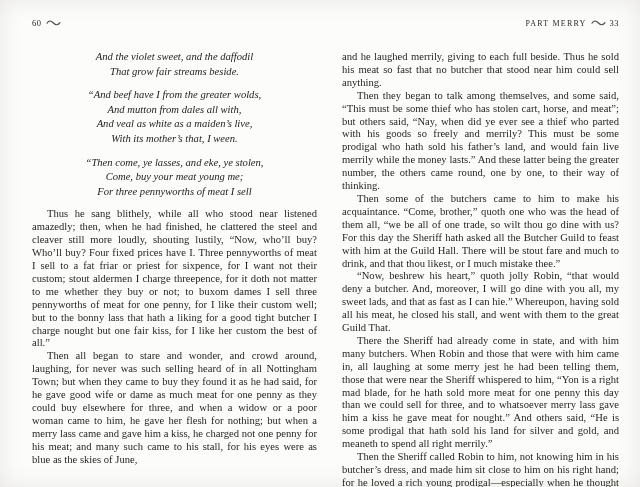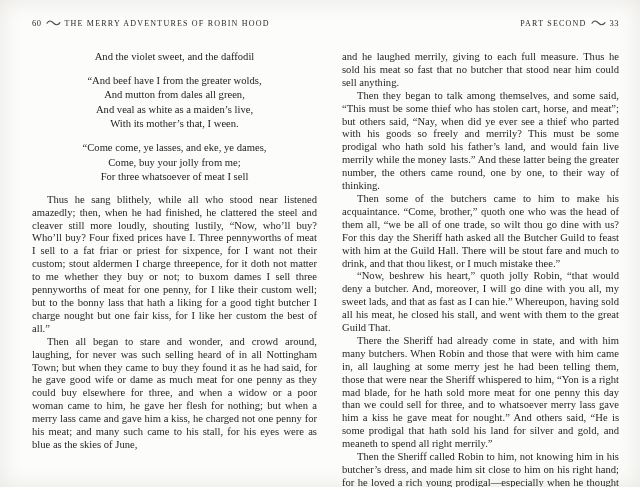--- a/index.html
+++ b/index.html
@@ -38,20 +38,21 @@
     font-family: Liberation Serif, serif;
   }
   .running-head.right { justify-content: flex-end; }
   .folio { font-size: 8.5px; letter-spacing: 0.5px; }
   .ornament { display: inline-flex; align-items: center; }
   .ornament svg { display: block; }
 
   .poem {
     margin-top: 22px;
     text-align: center;
+    font-style: italic;
     font-size: 10.6px;
     line-height: 14.6px;
     color: #232220;
   }
   .stanza { margin: 0 0 9px 0; }
   .poem-line { white-space: nowrap; }
 
   .prose {
     text-align: justify;
     font-size: 10.6px;
@@ -70,60 +71,60 @@
 
   <div class="page page-left">
 
     <div class="running-head">
       <span class="folio">60</span>
       <span class="ornament">
         <svg width="15" height="6" viewBox="0 0 15 6">
           <path d="M1 3.2 C3 0.2, 5 0.6, 7.5 3 C10 5.4, 12 5.2, 14 2.6" stroke="#4a4845" stroke-width="1.1" fill="none" stroke-linecap="round"></path>
         </svg>
       </span>
-      <span class="head-title">THE MERRY ADVENTURES OF ROBIN HOOD</span>
     </div>
 
     <div class="poem">
       <div class="stanza">
         <div class="poem-line">And the violet sweet, and the daffodil</div>
+        <div class="poem-line">That grow fair streams beside.</div>
       </div>
       <div class="stanza">
         <div class="poem-line">“And beef have I from the greater wolds,</div>
-        <div class="poem-line">And mutton from dales all green,</div>
+        <div class="poem-line">And mutton from dales all with,</div>
         <div class="poem-line">And veal as white as a maiden’s live,</div>
         <div class="poem-line">With its mother’s that, I ween.</div>
       </div>
       <div class="stanza">
-        <div class="poem-line">“Come come, ye lasses, and eke, ye dames,</div>
-        <div class="poem-line">Come, buy your jolly from me;</div>
-        <div class="poem-line">For three whatsoever of meat I sell</div>
+        <div class="poem-line">“Then come, ye lasses, and eke, ye stolen,</div>
+        <div class="poem-line">Come, buy your meat young me;</div>
+        <div class="poem-line">For three pennyworths of meat I sell</div>
       </div>
     </div>
 
     <div class="prose">
       <p class="para indent">Thus he sang blithely, while all who stood near listened amazedly; then, when he had finished, he clattered the steel and cleaver still more loudly, shouting lustily, “Now, who’ll buy? Who’ll buy? Four fixed prices have I. Three pennyworths of meat I sell to a fat friar or priest for sixpence, for I want not their custom; stout aldermen I charge threepence, for it doth not matter to me whether they buy or not; to buxom dames I sell three pennyworths of meat for one penny, for I like their custom well; but to the bonny lass that hath a liking for a good tight butcher I charge nought but one fair kiss, for I like her custom the best of all.”</p>
       <p class="para indent">Then all began to stare and wonder, and crowd around, laughing, for never was such selling heard of in all Nottingham Town; but when they came to buy they found it as he had said, for he gave good wife or dame as much meat for one penny as they could buy elsewhere for three, and when a widow or a poor woman came to him, he gave her flesh for nothing; but when a merry lass came and gave him a kiss, he charged not one penny for his meat; and many such came to his stall, for his eyes were as blue as the skies of June,</p>
     </div>
   </div>
 
   <div class="page page-right">
 
     <div class="running-head right">
-      <span class="head-title">PART SECOND</span>
+      <span class="head-title">PART MERRY</span>
       <span class="ornament">
         <svg width="15" height="6" viewBox="0 0 15 6">
           <path d="M1 3.2 C3 0.2, 5 0.6, 7.5 3 C10 5.4, 12 5.2, 14 2.6" stroke="#4a4845" stroke-width="1.1" fill="none" stroke-linecap="round"></path>
         </svg>
       </span>
       <span class="folio">33</span>
     </div>
 
     <div class="prose">
-      <p class="para">and he laughed merrily, giving to each full measure. Thus he sold his meat so fast that no butcher that stood near him could sell anything.</p>
+      <p class="para">and he laughed merrily, giving to each full beside. Thus he sold his meat so fast that no butcher that stood near him could sell anything.</p>
       <p class="para indent">Then they began to talk among themselves, and some said, “This must be some thief who has stolen cart, horse, and meat”; but others said, “Nay, when did ye ever see a thief who parted with his goods so freely and merrily? This must be some prodigal who hath sold his father’s land, and would fain live merrily while the money lasts.” And these latter being the greater number, the others came round, one by one, to their way of thinking.</p>
       <p class="para indent">Then some of the butchers came to him to make his acquaintance. “Come, brother,” quoth one who was the head of them all, “we be all of one trade, so wilt thou go dine with us? For this day the Sheriff hath asked all the Butcher Guild to feast with him at the Guild Hall. There will be stout fare and much to drink, and that thou likest, or I much mistake thee.”</p>
       <p class="para indent">“Now, beshrew his heart,” quoth jolly Robin, “that would deny a butcher. And, moreover, I will go dine with you all, my sweet lads, and that as fast as I can hie.” Whereupon, having sold all his meat, he closed his stall, and went with them to the great Guild That.</p>
       <p class="para indent">There the Sheriff had already come in state, and with him many butchers. When Robin and those that were with him came in, all laughing at some merry jest he had been telling them, those that were near the Sheriff whispered to him, “Yon is a right mad blade, for he hath sold more meat for one penny this day than we could sell for three, and to whatsoever merry lass gave him a kiss he gave meat for nought.” And others said, “He is some prodigal that hath sold his land for silver and gold, and meaneth to spend all right merrily.”</p>
       <p class="para indent">Then the Sheriff called Robin to him, not knowing him in his butcher’s dress, and made him sit close to him on his right hand; for he loved a rich young prodigal—especially when he thought that he might lighten that prodigal’s pockets into his own most worshipful</p>
     </div>
   </div>
 
 </div>
 

